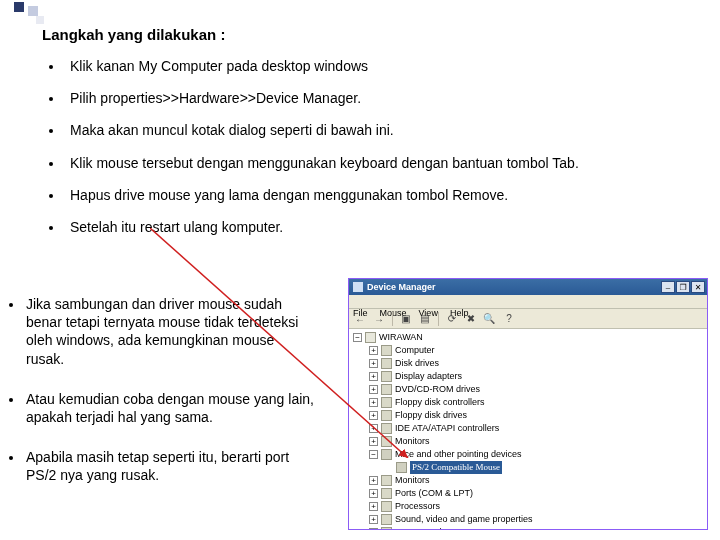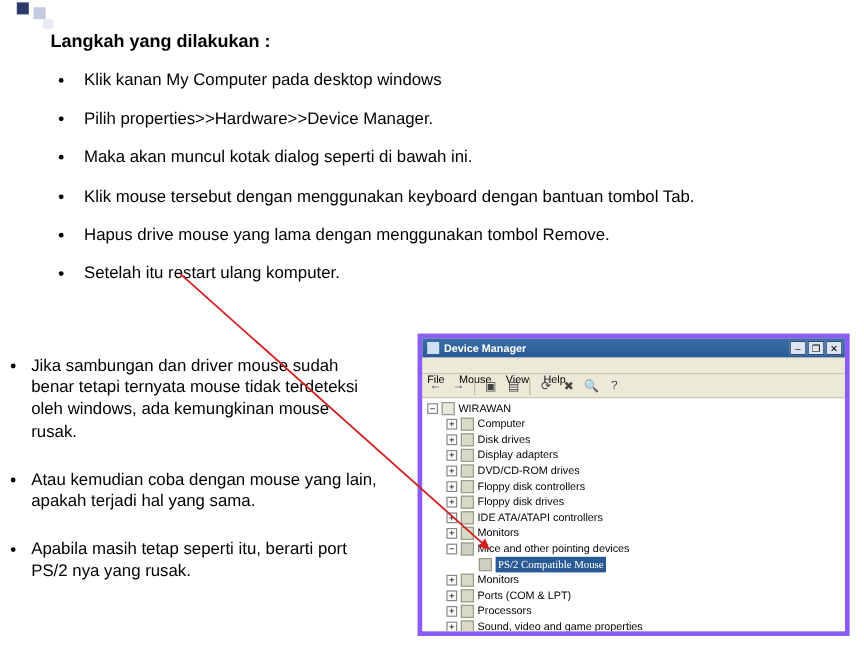--- a/index.html
+++ b/index.html
@@ -63,21 +63,21 @@
     padding-left: 2px;
   }
 
   
   .dm {
     position: absolute;
     left: 348px;
     top: 278px;
     width: 360px;
     height: 252px;
-    border: 4px solid #8b5cf6;
+    border: 1px solid #8b5cf6;
     background: #ece9d8;
     font-family: Tahoma, sans-serif;
     font-size: 9px;
   }
   .dm .titlebar {
     height: 16px;
     background: linear-gradient(#3b6ea5, #2a5a96);
     color: #fff;
     display: flex;
     align-items: center;

